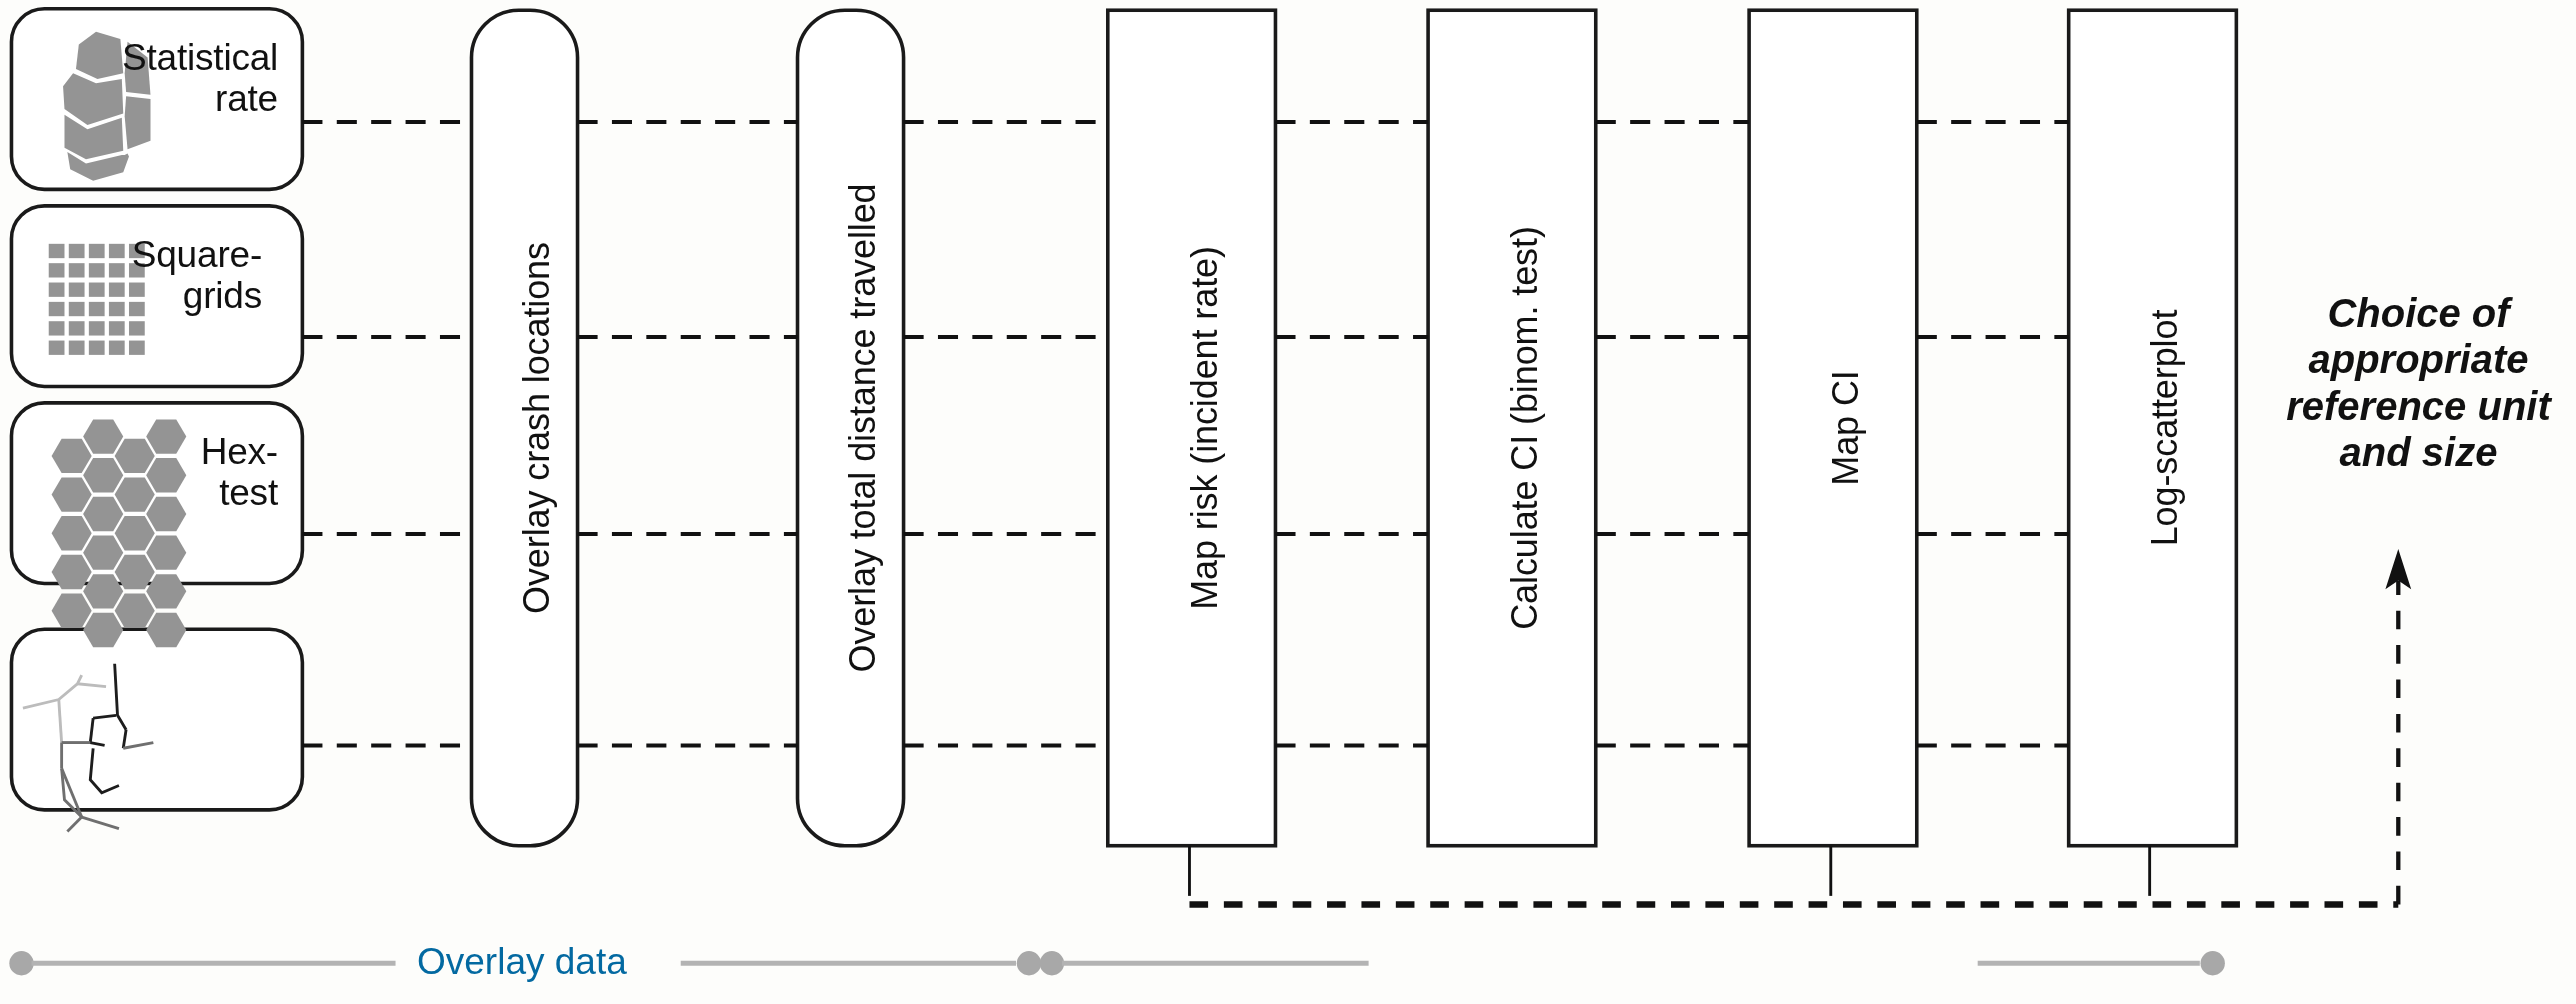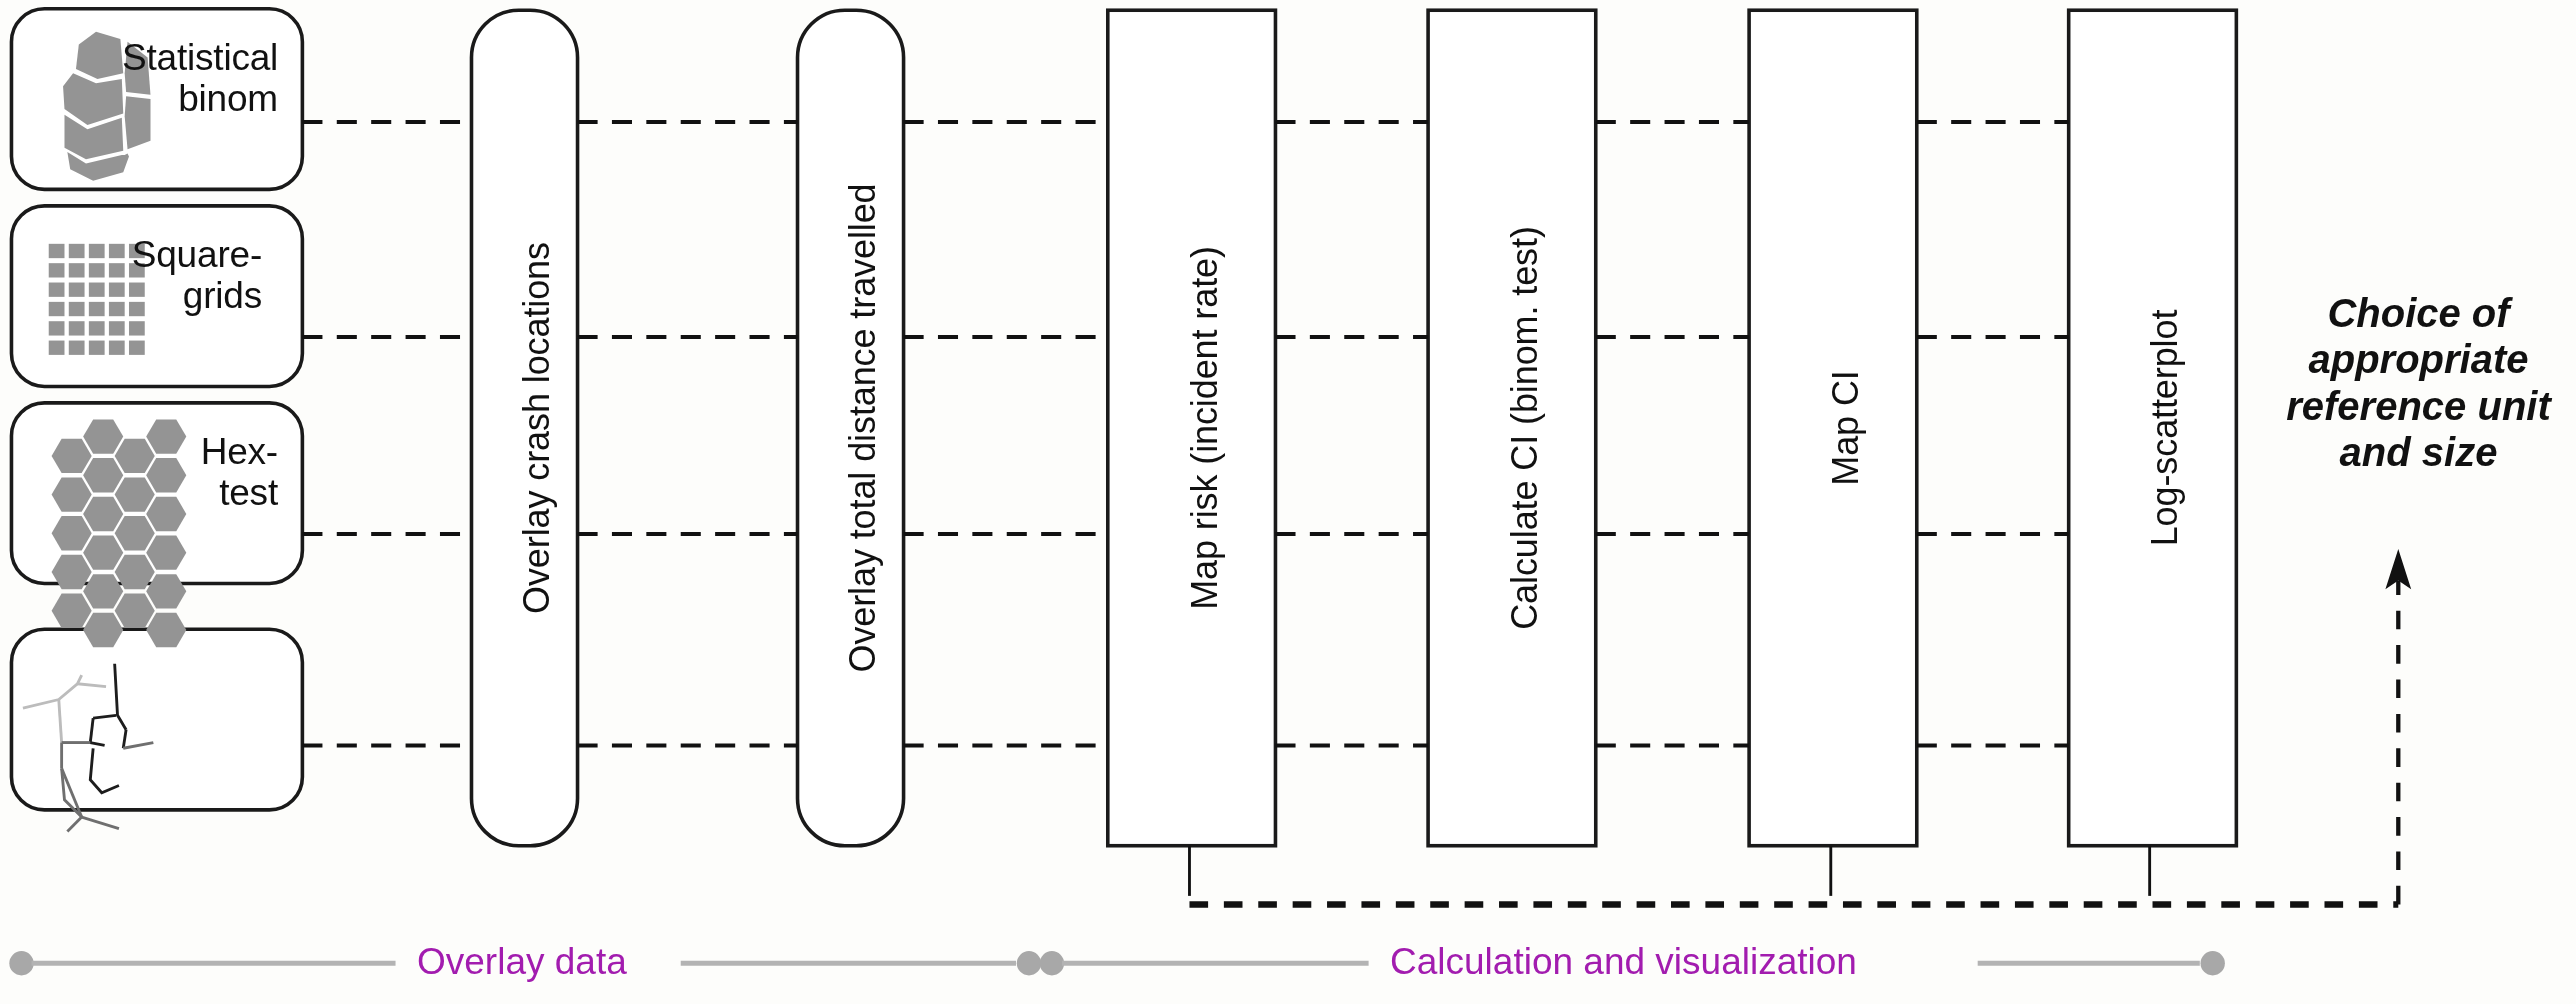--- a/index.html
+++ b/index.html
@@ -107,21 +107,21 @@
     font-weight: bold;
     font-style: italic;
     line-height: 1.16;
     text-align: center;
     color: #111111;
     white-space: pre-line;
   }
   .legend-text {
     position: absolute;
     font-size: 37px;
-    color: #a21caf;
+    color: #0369a1;
     white-space: nowrap;
   }
 </style>
 </head>
 <body>
 
 <div id="diagram-root">
 
   <svg class="layer" viewBox="0 0 3595 1402">
 
@@ -272,35 +272,34 @@
     <path class="legend-line" d="M 950 1344 H 1418"></path>
     <circle class="legend-dot" cx="1436" cy="1344" r="17"></circle>
     <circle class="legend-dot" cx="1468" cy="1344" r="17"></circle>
     <path class="legend-line" d="M 1482 1344 H 1910"></path>
     <path class="legend-line" d="M 2760 1344 H 3070"></path>
     <circle class="legend-dot" cx="3088" cy="1344" r="17"></circle>
 
   </svg>
 
   <div class="unit-label" style="left:122px; top:37px; width:156px;">Statistical
-binom</div>
+rate</div>
   <div class="unit-label" style="left:106px; top:234px; width:156px;">Square-
 grids</div>
   <div class="unit-label" style="left:122px; top:431px; width:156px;">Hex-
 test</div>
 
   <div class="vert-label" style="left:537px; top:428px; transform:rotate(-90deg) translate(-50%,-50%);">Overlay crash locations</div>
   <div class="vert-label" style="left:863px; top:428px; transform:rotate(-90deg) translate(-50%,-50%);">Overlay total distance travelled</div>
   <div class="vert-label" style="left:1205px; top:428px; transform:rotate(-90deg) translate(-50%,-50%);">Map risk (incident rate)</div>
   <div class="vert-label" style="left:1525px; top:428px; transform:rotate(-90deg) translate(-50%,-50%);">Calculate CI (binom. test)</div>
   <div class="vert-label" style="left:1846px; top:428px; transform:rotate(-90deg) translate(-50%,-50%);">Map CI</div>
   <div class="vert-label" style="left:2165px; top:428px; transform:rotate(-90deg) translate(-50%,-50%);">Log-scatterplot</div>
 
   <div class="outcome-text" style="left:2279px; top:290px; width:279px;">Choice of
 appropriate
 reference unit
 and size</div>
 
   <div class="legend-text" style="left:417px; top:941px;">Overlay data</div>
-  <div class="legend-text" style="left:1390px; top:941px;">Calculation and visualization</div>
 
 </div>
 
 
 </body></html>

